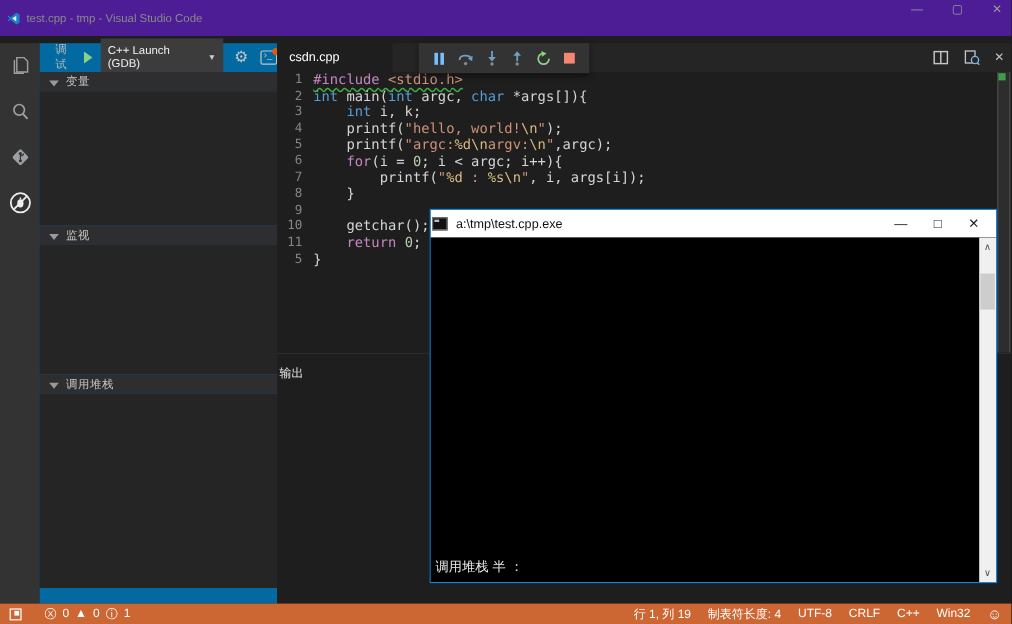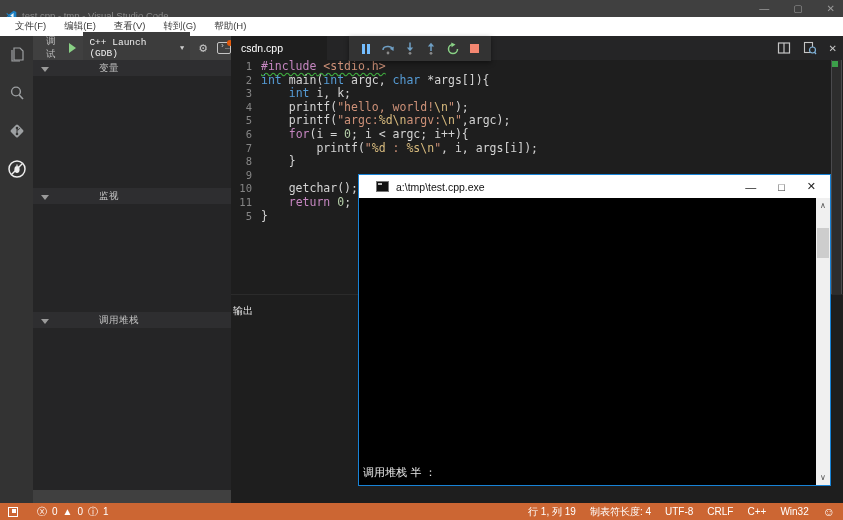--- a/index.html
+++ b/index.html
@@ -1,48 +1,48 @@
 <!DOCTYPE html>
 <html><head>
 <meta charset="utf-8">
 <style>
   * { margin:0; padding:0; box-sizing:border-box; }
   html,body { width:843px; height:520px; overflow:hidden; }
   body { font-family:"Liberation Sans","DejaVu Sans",sans-serif; position:relative; background:#1E1E1E; }
   #stage { position:absolute; inset:0; width:843px; height:520px; }
 
   
-  .titlebar { position:absolute; left:0; top:0; width:843px; height:17px; background:#404040; display:flex; align-items:center; padding:15px 6px; }
+  .titlebar { position:absolute; left:0; top:0; width:843px; height:17px; background:#4c1d95; display:flex; align-items:center; padding:15px 6px; }
   .titlebar .logo { width:11px; height:11px; margin-right:5px; }
   .titlebar .title { font-size:9.5px; color:#8a8a8a; }
   .win-controls { position:absolute; right:8px; top:0; height:17px; display:flex; align-items:center; gap:24px; color:#9a9a9a; font-size:10px; }
   .win-controls span { cursor:default; }
 
   .menubar { position:absolute; left:0; top:17px; width:843px; height:19px; background:#ffffff; display:flex; align-items:center; padding-left:6px; }
   .menu-item { font-size:9.5px; color:#3c3c3c; padding:2px 9px; }
 
   
   .activitybar { position:absolute; left:0; top:36px; width:33px; height:467px; background:#333333; display:flex; flex-direction:column; align-items:center; }
   .ab-item { width:33px; height:38px; display:flex; align-items:center; justify-content:center; }
 
   
-  .sidebar { position:absolute; left:33px; top:36px; width:198px; height:467px; background:#404040;font-family:Liberation Mono, monospace; }
+  .sidebar { position:absolute; left:33px; top:36px; width:198px; height:467px; background:#0369a1; }
   .debug-head { position:absolute; left:0; top:0; width:198px; height:24px; display:flex; align-items:center; padding-left:13px; }
   .debug-label { font-size:9.5px; color:#bbbbbb; margin-right:6px; }
   .play { width:0; height:0; border-left:7px solid #89D185; border-top:5px solid transparent; border-bottom:5px solid transparent; margin-right:7px; }
   .cfg-select { height:18px; background:#3C3C3C; color:#F0F0F0; font-size:9.5px; display:flex; align-items:center; padding:16px 6px; gap:8px; }
   .cfg-select .caret { font-size:7px; color:#cccccc; }
   .gear { color:#C5C5C5; font-size:13px; margin-left:9px; }
   .dbg-console-ic { position:relative; width:15px; height:12px; border:1px solid #C5C5C5; border-radius:2px; margin-left:10px; }
   .dbg-console-ic:before { content:"›_"; position:absolute; left:2px; top:-2px; font-size:8px; color:#C5C5C5; }
   .dbg-console-ic .dot { position:absolute; right:-3px; top:-3px; width:6px; height:6px; border-radius:50%; background:#E2590B; }
 
   .sb-section-header { position:absolute; left:0; width:198px; height:16px; background:#2e2e30; display:flex; align-items:center; padding-left:8px; gap:6px; }
   .sb-section-header .tw { width:0; height:0; border-left:4px solid transparent; border-right:4px solid transparent; border-top:5px solid #9a9a9a; transform:translateY(1px); }
-  .sb-section-header .lbl { font-size:9.5px; color:#c5c5c5; letter-spacing:.5px;margin-left:44px; }
+  .sb-section-header .lbl { font-size:9.5px; color:#c5c5c5; letter-spacing:.5px; }
   .sb-body { position:absolute; left:0; width:198px; background:#252526; }
 
   
   .tabbar { position:absolute; left:231px; top:36px; width:612px; height:24px; background:#252526; }
   .tab { position:absolute; left:0; top:0; height:24px; width:96px; background:#1E1E1E; color:#ffffff; font-size:10.5px; display:flex; align-items:center; padding-left:10px; }
   .editor-actions { position:absolute; right:6px; top:0; height:24px; display:flex; align-items:center; gap:12px; color:#C5C5C5; }
 
   .float-toolbar { position:absolute; left:349px; top:36px; width:142px; height:25px; background:#333333; box-shadow:0 2px 5px rgba(0,0,0,.45); display:flex; align-items:center; justify-content:space-around; padding:0 6px; z-index:5; }
 
   .editor { position:absolute; left:231px; top:60px; width:612px; height:234px; background:#1E1E1E; overflow:hidden; }
@@ -52,21 +52,21 @@
   .squiggle { text-decoration:underline; text-decoration-style:wavy; text-decoration-color:#3fae3f; text-decoration-skip-ink:none; text-underline-offset:2px; }
   .ed-scrollbar { position:absolute; right:1px; top:-2px; width:11px; height:268px; border:1px solid #4a4a4d; background:rgba(90,90,93,.25); }
   .ed-marker { position:absolute; right:3px; top:2px; width:6px; height:6px; background:#3c9f4a; }
 
   
   .panel { position:absolute; left:231px; top:294px; width:612px; height:209px; background:#1E1E1E; border-top:1px solid #2b2b2b; }
   .panel-tab { position:absolute; left:2px; top:9px; font-size:10px; color:#E7E7E7; }
 
   
   .console { position:absolute; left:358px; top:174px; width:473px; height:312px; border:1px solid #1883D7; background:#000; z-index:20; }
-  .console-titlebar { position:absolute; left:0; top:0; width:471px; height:23px; background:#ffffff; display:flex; align-items:center; padding-left:17px; }
+  .console-titlebar { position:absolute; left:0; top:0; width:471px; height:23px; background:#ffffff; display:flex; align-items:center; padding-left:1px; }
   .console-ic { width:13px; height:11px; border:1px solid #777; background:#111; position:relative; margin-right:7px; }
   .console-ic:before { content:""; position:absolute; left:1px; top:1px; width:4px; height:2px; background:#bbb; }
   .console-title { font-size:10.5px; color:#111; }
   .console-controls { position:absolute; right:14px; top:0; height:23px; display:flex; align-items:center; gap:22px; color:#222; font-size:11px; }
   .console-body { position:absolute; left:0; top:23px; width:471px; height:287px; background:#000; }
   .console-scroll { position:absolute; right:0; top:0; width:14px; height:287px; background:#F0F0F0; }
   .cs-arrow { position:absolute; left:0; width:14px; height:15px; color:#505050; font-size:8px; text-align:center; line-height:15px; }
   .cs-thumb { position:absolute; left:1px; top:30px; width:12px; height:30px; background:#CDCDCD; }
   .ime { position:absolute; left:4px; bottom:5px; color:#e8e8e8; font-size:11px; font-family:"DejaVu Sans","Liberation Sans",sans-serif; }
 
@@ -99,29 +99,20 @@
       <polygon points="11,4.5 11,11.5 6.2,8" fill="#ffffff" opacity="0.9"></polygon>
     </svg>
     <span class="title">test.cpp - tmp - Visual Studio Code</span>
     <div class="win-controls">
       <span>—</span>
       <span>▢</span>
       <span>✕</span>
     </div>
   </div>
 
-  <div class="menubar">
-    <span id="menu-items" style="display:flex;">
-        <span class="menu-item">文件(F)</span>
-        <span class="menu-item">编辑(E)</span>
-        <span class="menu-item">查看(V)</span>
-        <span class="menu-item">转到(G)</span>
-        <span class="menu-item">帮助(H)</span>
-      </span>
-  </div>
 
   <div class="activitybar">
     <div class="ab-item">
       <svg width="18" height="18" viewBox="0 0 18 18">
           <path d="M6 2h6l3 3v9H6z" fill="none" stroke="#9da0a2" stroke-width="1.2"></path>
           <path d="M4 4v11h8" fill="none" stroke="#9da0a2" stroke-width="1.2"></path>
         </svg>
     </div>
     <div class="ab-item">
       <svg width="18" height="18" viewBox="0 0 18 18">

